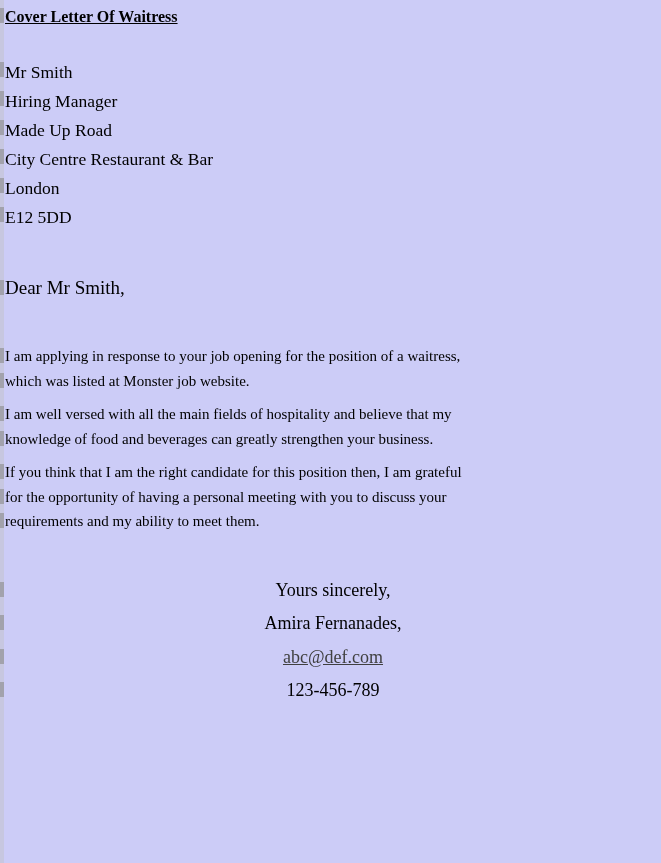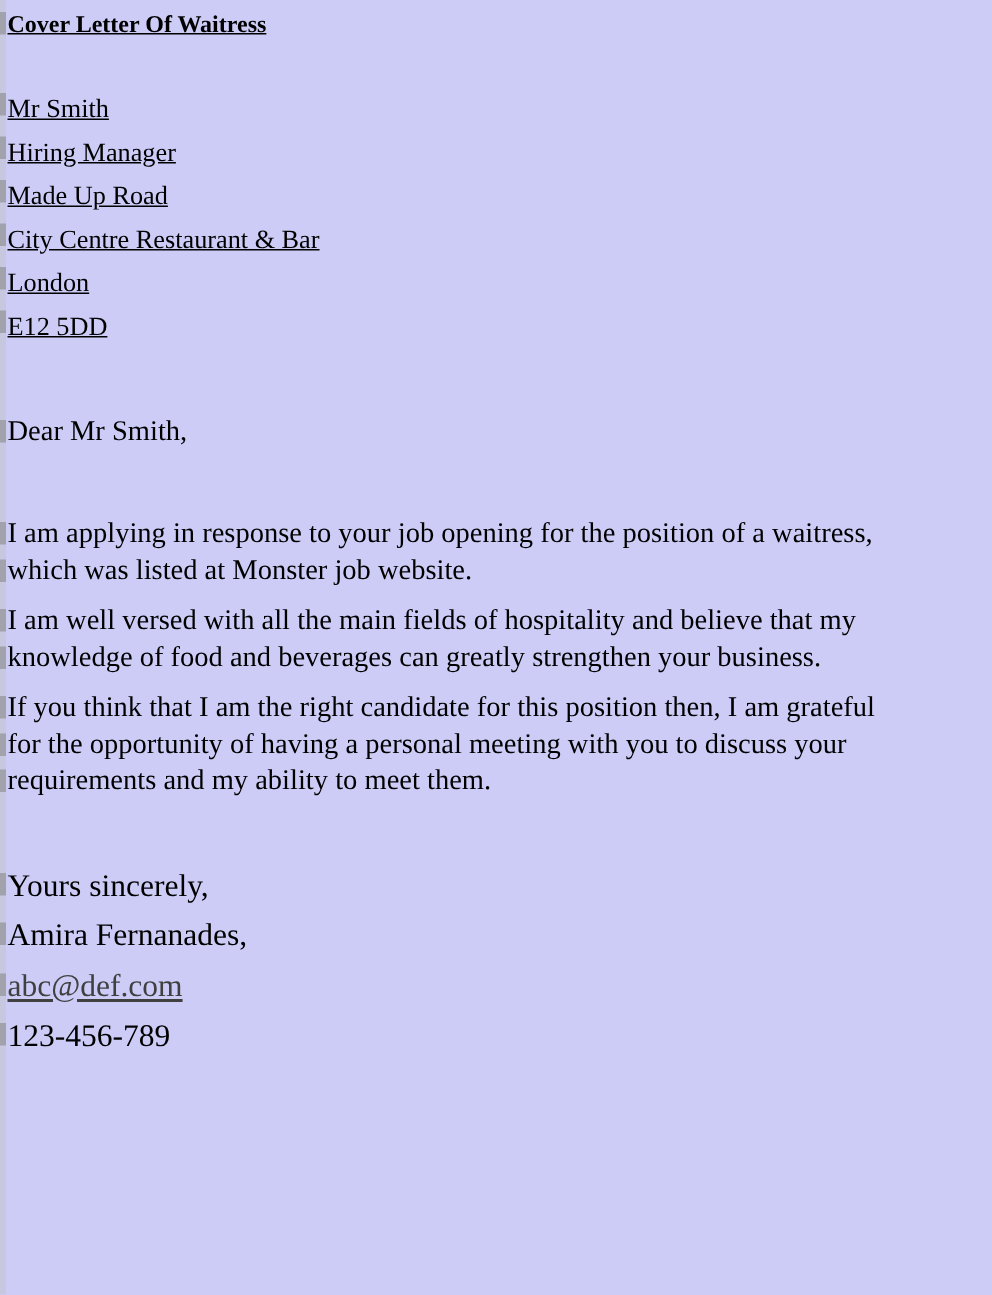--- a/index.html
+++ b/index.html
@@ -20,29 +20,29 @@
   
   .tick{position:relative;}
   .tick::before{
     content:"";position:absolute;left:-5px;top:4px;width:4px;height:15px;
     background:#a2a2ac;
   }
   h1.doc-title{
     font-size:16px;line-height:26px;margin:0 0 28px 0;font-weight:bold;
   }
   h1.doc-title .u{text-decoration:underline;}
-  .address-line{font-size:17.5px;line-height:29px;white-space:nowrap;text-decoration:underline;}
+  .address-line{font-size:17.5px;line-height:29px;white-space:nowrap;}
   .date-line{font-size:17.5px;line-height:24px;margin-top:9px;white-space:nowrap;}
   .date-line sup{font-size:10.5px;line-height:0;}
   .salutation{font-size:19px;line-height:24px;margin-top:44px;white-space:nowrap;}
   .para{margin:0 0 9px 0;}
   .para.first{margin-top:44px;}
-  .pline{font-size:19px;line-height:24.5px;white-space:nowrap;}
+  .pline{font-size:15px;line-height:24.5px;white-space:nowrap;}
   .closing-vale{margin-top:44px;}
-  .cline{font-size:21px;line-height:24.5px;margin-bottom:9px;white-space:nowrap;}
+  .cline{font-size:18px;line-height:24.5px;margin-bottom:9px;white-space:nowrap;text-align:center;}
   a.email-link{color:#404040;text-decoration:underline;cursor:pointer;}
 </style>
 </head>
 <body>
 
 <div class="page">
 
   <h1 class="doc-title tick"><span class="u">Cover Letter Of Waitress</span></h1>
 
   <div class="address">

